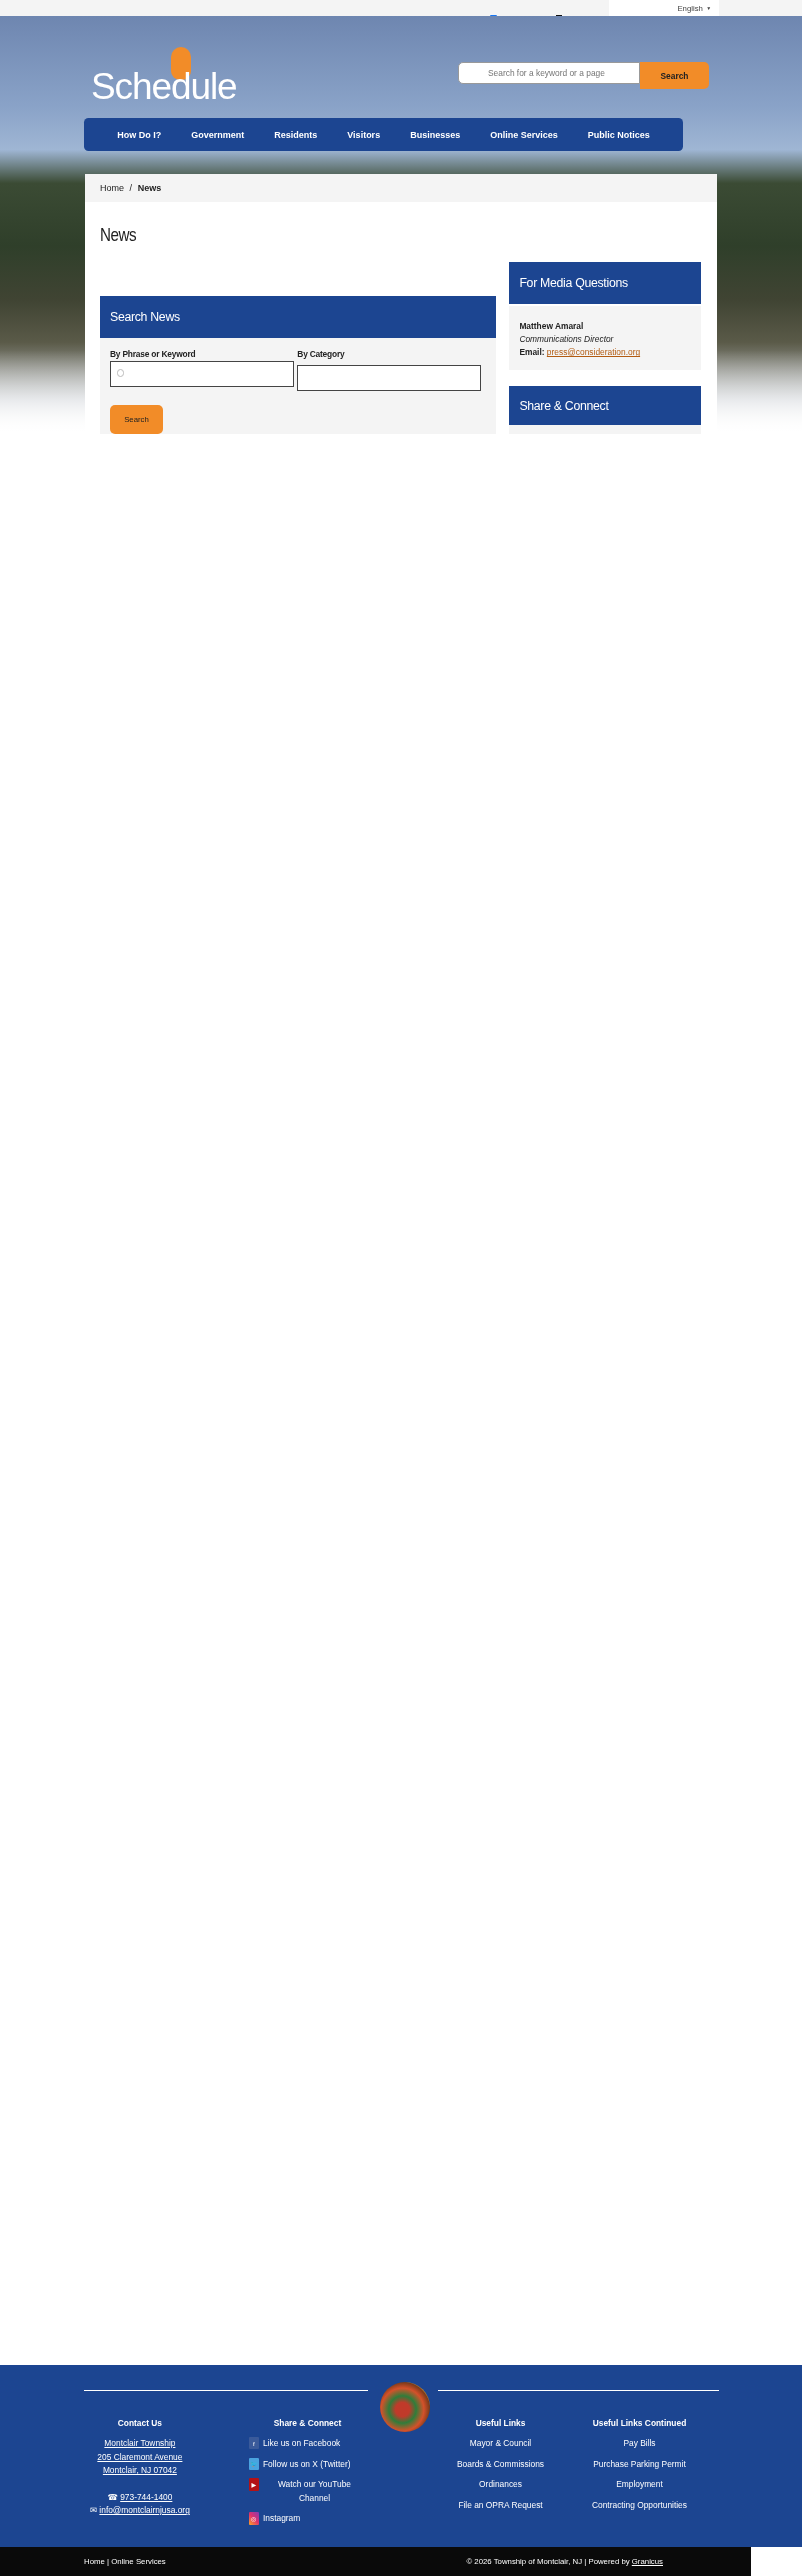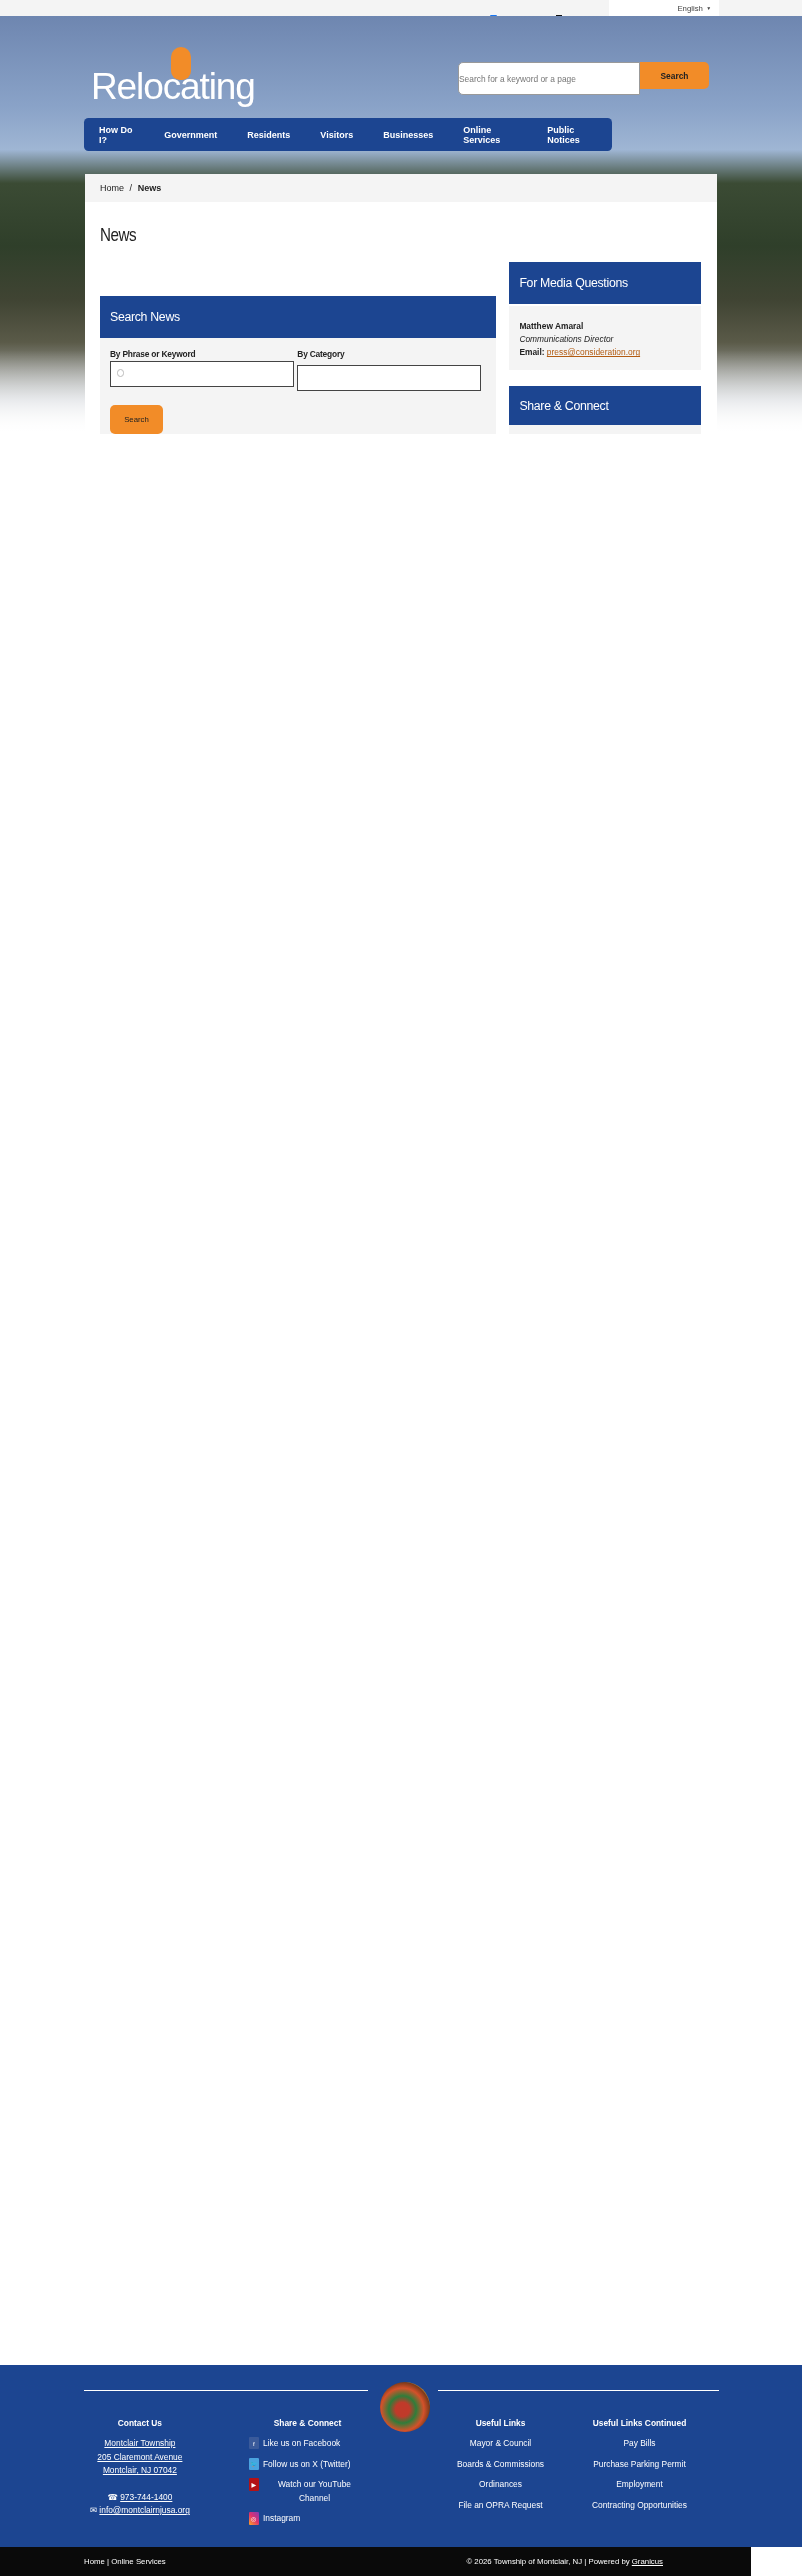--- a/index.html
+++ b/index.html
@@ -12,23 +12,23 @@
   .topbar .x-ico { width: 6.7px; height: 10px; background: #111; color: #fff; font-size: 5.6px; display: flex; align-items: center; justify-content: center; }
   .topbar .lang { position: absolute; left: 609px; top: 0; width: 110px; height: 16px; background: #fff; display: flex; align-items: center; justify-content: flex-end; padding-right: 7.8px; font-size: 7.8px; color: #444; gap: 3.3px; }
   .hero { position: relative; height: 418px; margin-top: 0;
     background:
       linear-gradient(180deg, rgba(255,255,255,0) 80%, #fff 100%),
       linear-gradient(180deg, #6e86b0 0%, #8aa3c8 22%, #9fb6d4 32%, #3b4b34 40%, #2f3f2a 55%, #404433 68%, #5a5a48 78%, #c8ccd2 92%, #fff 100%); }
   .logo { position: absolute; left: 91px; top: 31px; width: 145px; height: 61px; }
   .logo .disc { position: absolute; left: 80px; top: 0; width: 20px; height: 33px; border-radius: 10px 10px 9px 9px; background: #f28c28; }
   .logo .word { position: absolute; left: 0; top: 20px; font-size: 37px; color: #fff; font-family: "Liberation Sans", sans-serif; letter-spacing: -1.1px; font-weight: normal; line-height: 39px; }
   .hsearch { position: absolute; left: 458px; top: 46px; width: 251px; height: 27px; display: flex; }
-  .hsearch input { flex: 1; border: 0.6px solid #999; border-radius: 5px 0 0 5px; height: 33px; padding: 0 0; font-size: 8.4px; font-family: "Liberation Sans", sans-serif; color: #666; background: #fff; }
+  .hsearch input { flex: 1; border: 0.6px solid #999; border-radius: 5px 0 0 5px; height: 22px; padding: 0 29px; font-size: 8.4px; font-family: "Liberation Sans", sans-serif; color: #666; background: #fff; }
   .hsearch button { width: 69px; background: #f28c28; border: none; border-radius: 0 5px 5px 0; font-size: 8.4px; font-weight: bold; color: #222; font-family: "Liberation Sans", sans-serif; }
-  .nav { position: absolute; left: 84px; top: 102px; width: 528px; height: 33px; background: #1c4591; border-radius: 4.5px; display: flex; align-items: center; justify-content: center; gap: 0; }
+  .nav { position: absolute; left: 84px; top: 102px; width: 599px; height: 33px; background: #1c4591; border-radius: 4.5px; display: flex; align-items: center; justify-content: center; gap: 0; }
   .nav a { color: #fff; text-decoration: none; font-weight: bold; font-size: 9px; padding: 0 15px; }
   .page { position: absolute; left: 85px; top: 158px; width: 632px; background: #fff; }
   .crumbs { height: 28px; background: #f4f4f4; display: flex; align-items: center; padding-left: 15px; font-size: 9px; gap: 5.6px; }
   .crumbs .cur { font-weight: bold; }
   .content { display: flex; padding: 0 15px; gap: 13.4px; }
   .main { width: 396px; }
   .aside { width: 192px; margin-top: 60px; }
   h1.title { font-size: 19px; font-weight: normal; margin-top: 22px; height: 72px; font-family: "Liberation Sans", sans-serif; letter-spacing: -0.6px; transform: scaleX(0.8); transform-origin: left; }
   .panel-head { background: #1c4591; color: #fff; font-size: 12.3px; padding: 0 10px; height: 42px; display: flex; align-items: center; letter-spacing: -0.3px; }
   .sform { background: #f4f4f4; padding: 11px 10px 10px; }
@@ -93,21 +93,21 @@
   </div>
   <div class="lang">
     <span>English</span>
     <span style="font-size:5px">▼</span>
   </div>
 </div>
 
 <div class="hero">
   <div class="logo">
     <div class="disc"></div>
-    <div class="word">Relocating</div>
+    <div class="word">Schedule</div>
   </div>
   <div class="hsearch">
     <input type="text" placeholder="Search for a keyword or a page" style="">
     <button>Search</button>
   </div>
   <nav class="nav">
     <a href="#">How Do I?</a>
     <a href="#">Government</a>
     <a href="#">Residents</a>
     <a href="#">Visitors</a>

